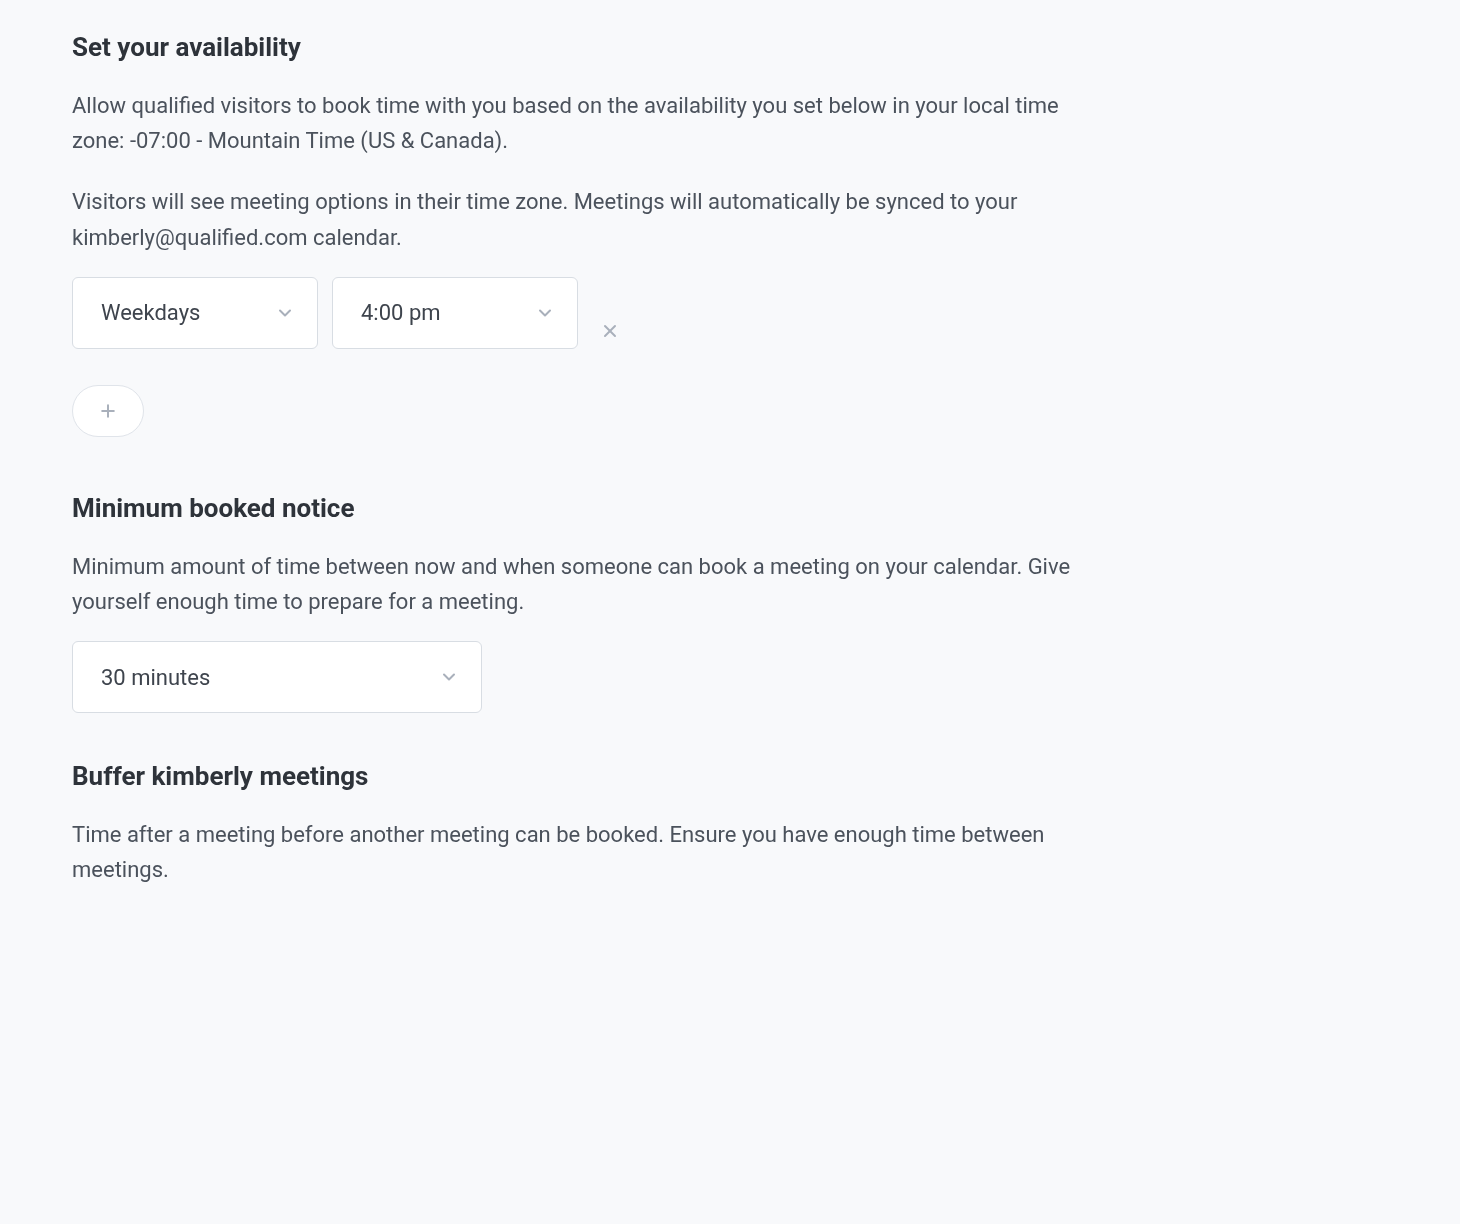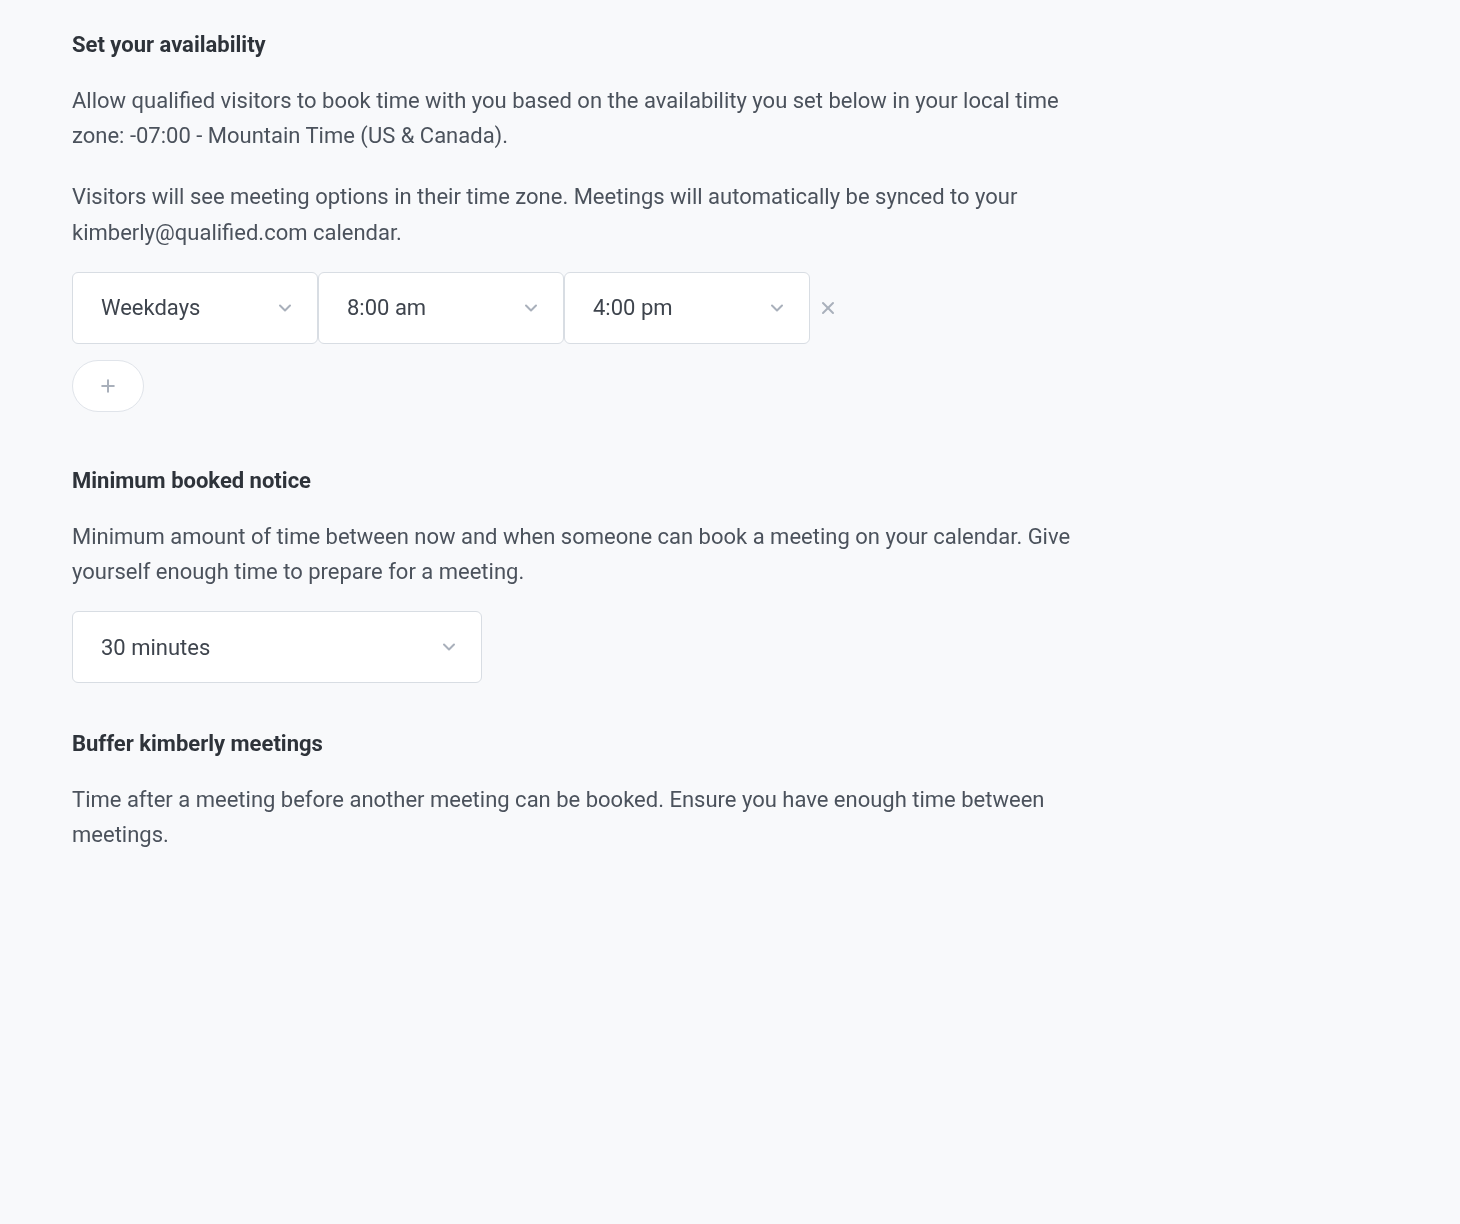--- a/index.html
+++ b/index.html
@@ -6,35 +6,35 @@
     body {
       font-family: -apple-system, BlinkMacSystemFont, "Segoe UI", Roboto, Helvetica, Arial, sans-serif;
       background: #f8f9fb;
       color: #3a4049;
       min-width: 1460px;
       min-height: 1224px;
     }
     .page { padding: 32px 72px 48px 72px; max-width: 1180px; }
     .section { margin-bottom: 48px; }
     .section-title {
-      font-size: 22px;
+      font-size: 26px;
       font-weight: 700;
       color: #2e333a;
       margin-bottom: 26px;
     }
     .description {
       font-size: 22px;
       line-height: 1.6;
       color: #4b525c;
       margin-bottom: 22px;
       margin-top: 26px;
     }
     .description:last-of-type { margin-bottom: 32px; }
 
-    .row { display: flex; align-items: center; margin-bottom: 16px; }
+    .row { display: flex; align-items: flex-end; gap: 14px; margin-bottom: 36px; }
     .select {
       display: flex;
       align-items: center;
       justify-content: space-between;
       background: #fff;
       border: 1px solid #d8dde3;
       border-radius: 6px;
       height: 72px;
       padding: 0 22px 0 28px;
       width: 246px;
@@ -91,28 +91,20 @@
     <div class="row">
       <div class="select">
         <span class="select-label">Weekdays</span>
         <span class="chevron">
           <svg viewBox="0 0 24 24" fill="none" stroke="currentColor" stroke-width="2.4" stroke-linecap="round" stroke-linejoin="round">
               <polyline points="6 9 12 15 18 9"></polyline>
             </svg>
         </span>
       </div>
       <div class="select">
-        <span class="select-label">8:00 am</span>
-        <span class="chevron">
-          <svg viewBox="0 0 24 24" fill="none" stroke="currentColor" stroke-width="2.4" stroke-linecap="round" stroke-linejoin="round">
-              <polyline points="6 9 12 15 18 9"></polyline>
-            </svg>
-        </span>
-      </div>
-      <div class="select">
         <span class="select-label">4:00 pm</span>
         <span class="chevron">
           <svg viewBox="0 0 24 24" fill="none" stroke="currentColor" stroke-width="2.4" stroke-linecap="round" stroke-linejoin="round">
               <polyline points="6 9 12 15 18 9"></polyline>
             </svg>
         </span>
       </div>
       <button class="remove-btn">
         <span class="close">
           <svg viewBox="0 0 24 24" fill="none" stroke="currentColor" stroke-width="2.4" stroke-linecap="round" stroke-linejoin="round">

